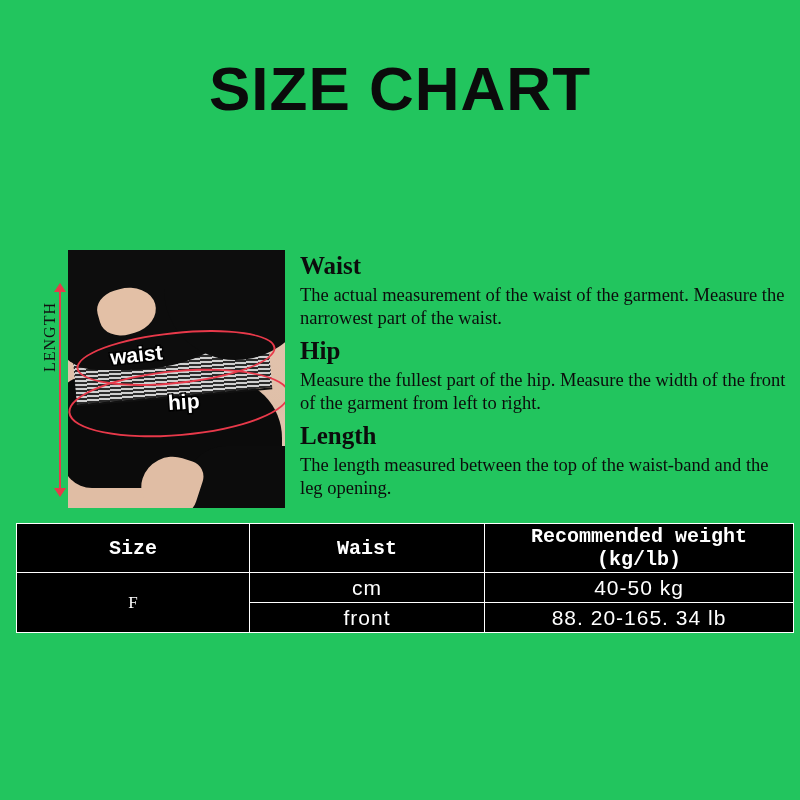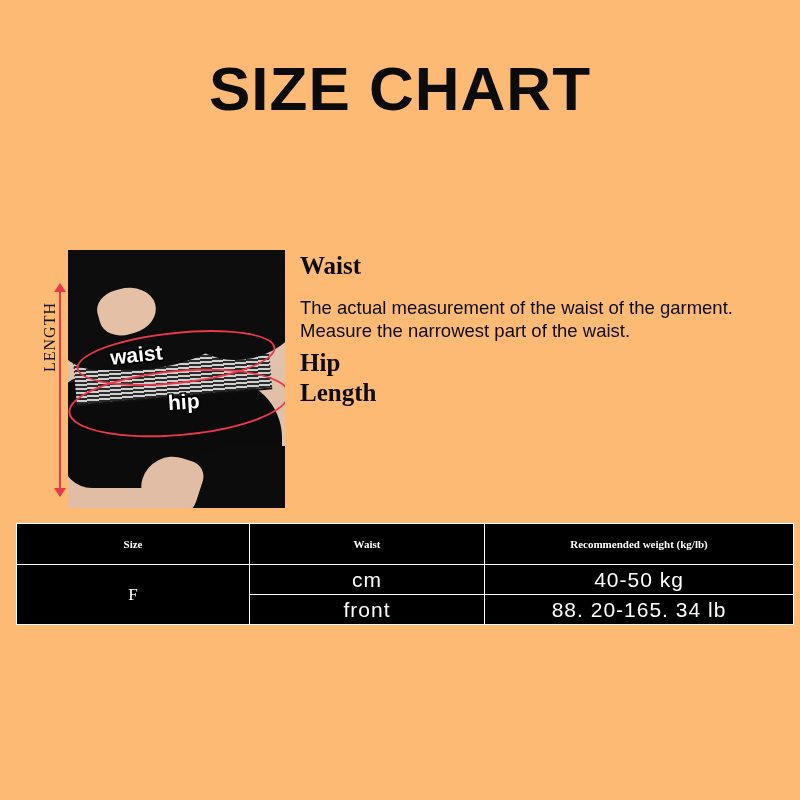--- a/index.html
+++ b/index.html
@@ -11,21 +11,21 @@
     height: 800px;
     background: #ffffff;
     font-family: "Liberation Serif", serif;
     overflow: hidden;
     position: relative;
   }
   .page {
     position: relative;
     width: 800px;
     height: 800px;
-    background: #fdba74;
+    background: #22c55e;
   }
 
   
   .title {
     position: absolute;
     top: 58px;
     left: 0;
     width: 800px;
     text-align: center;
     font-family: "Liberation Sans", sans-serif;
@@ -235,22 +235,22 @@
     color: #0c0c0c;
   }
   .desc h3 {
     margin: 0;
     font-family: "Liberation Serif", serif;
     font-size: 25px;
     font-weight: 700;
     line-height: 1.12;
   }
   .desc p {
-    margin: 16px 0 6px 0;
-    font-family: Liberation Sans, sans-serif;
+    margin: 4px 0 6px 0;
+    font-family: Liberation Serif, serif;
     font-size: 18.5px;
     line-height: 1.27;
   }
   .desc .blk { margin-bottom: 2px; }
 
   
   .table {
     position: absolute;
     left: 16px;
     top: 523px;
@@ -259,22 +259,22 @@
     table-layout: fixed;
   }
   .table th, .table td {
     border: 1px solid #ffffff;
     text-align: center;
     vertical-align: middle;
   }
   .table thead th {
     background: #000000;
     color: #ffffff;
-    font-family: Liberation Serif, serif;
-    font-size: 11px;
+    font-family: Liberation Mono, monospace;
+    font-size: 20px;
     font-weight: 700;
     height: 38px;
   }
   .table tbody td {
     background: #000000;
     color: #ffffff;
     font-family: "Liberation Sans", sans-serif;
     font-size: 21px;
     letter-spacing: 1px;
     height: 27px;
@@ -323,23 +323,25 @@
     </div>
   </div>
 
   <div class="desc">
     <div class="blk">
       <h3>Waist</h3>
       <p>The actual measurement of the waist of the garment. Measure the narrowest part of the waist.</p>
     </div>
     <div class="blk">
       <h3>Hip</h3>
+      <p>Measure the fullest part of the  hip. Measure the width of the front of the garment from left to right.</p>
     </div>
     <div class="blk">
       <h3>Length</h3>
+      <p>The length measured between the top of the waist-band and the leg opening.</p>
     </div>
   </div>
 
   <table class="table">
     <thead>
       <tr>
         <th class="col-size">Size</th>
         <th class="col-unit">Waist</th>
         <th class="col-weight">Recommended weight (kg/lb)</th>
       </tr>

